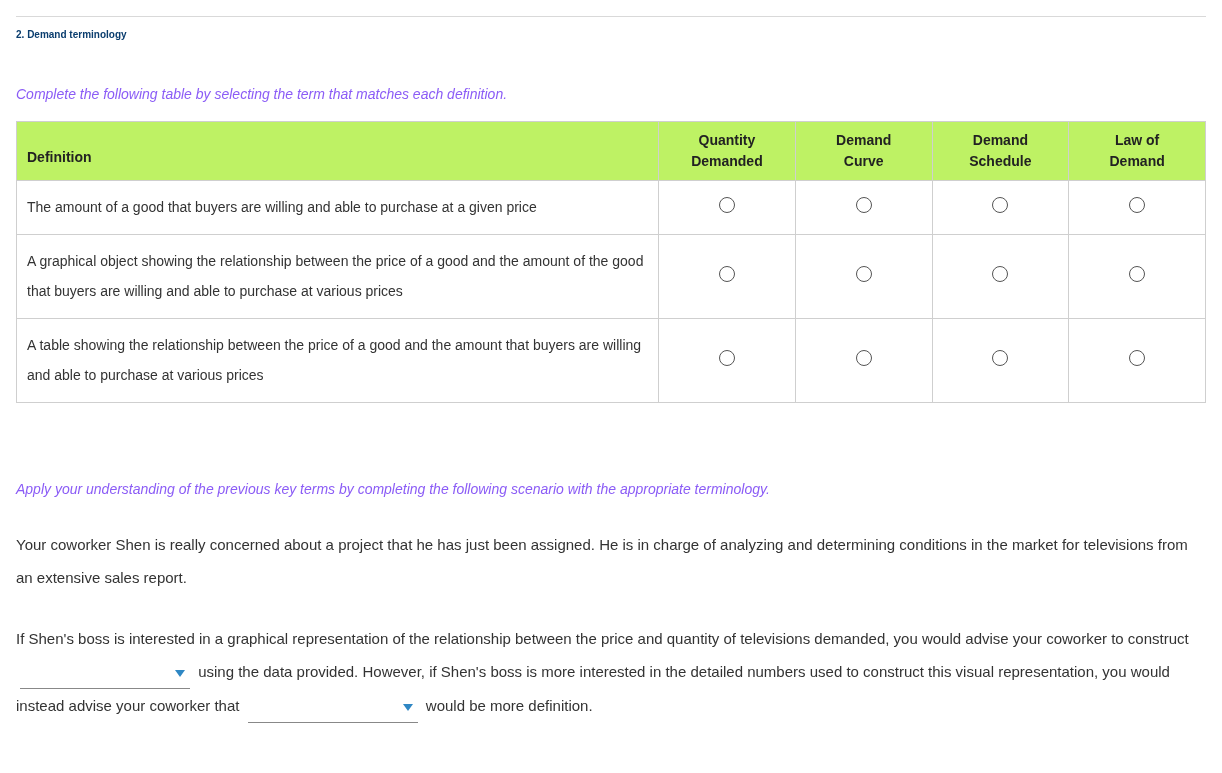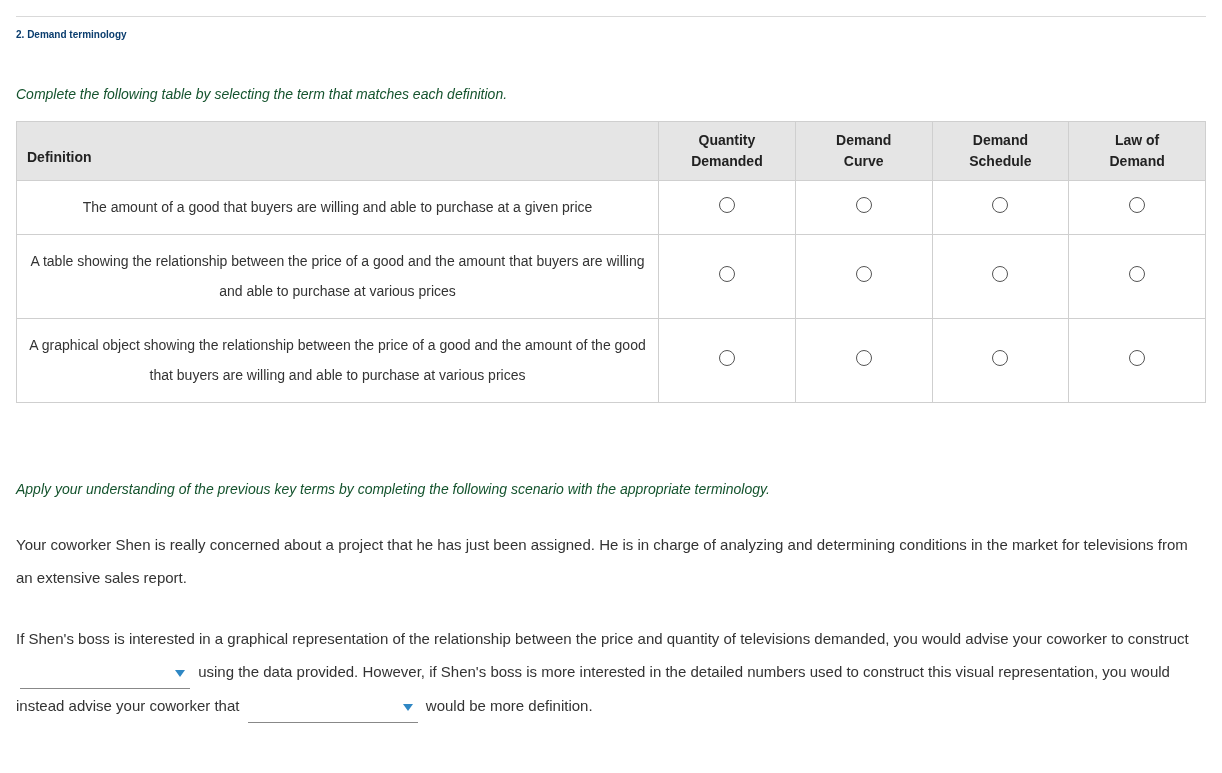--- a/index.html
+++ b/index.html
@@ -13,54 +13,53 @@
     }
     .top-border { border-top: 1px solid #d9d9d9; }
     .section-title {
       color: #0a3d6e;
       font-weight: bold;
       font-size: 10px;
       padding: 10px 0 6px 0;
     }
     .prompt-text {
       font-style: italic;
-      color: #14532d;
+      color: #8b5cf6;
       margin-top: 36px;
       margin-bottom: 16px;
     }
     .terms-table {
       width: 100%;
       border-collapse: collapse;
       margin-top: 8px;
     }
     .terms-table th, .terms-table td {
       border: 1px solid #cfcfcf;
       padding: 12px 10px;
       vertical-align: middle;
     }
     .terms-table th {
-      background: #e5e5e5;
+      background: #bef264;
       font-weight: bold;
       text-align: left;
       font-size: 14px;
       color: #222;
       vertical-align: bottom;
       padding-top: 8px;
       padding-bottom: 8px;
     }
     .terms-table th.option-head {
       text-align: center;
       white-space: pre-line;
     }
     .def-cell {
       width: 54%;
       font-size: 14px;
       color: #333;
       line-height: 2.1;
-      text-align: center;
     }
     .opt-cell {
       text-align: center;
       width: 11.5%;
     }
     .radio {
       display: inline-block;
       width: 16px;
       height: 16px;
       border: 1.4px solid #555;
@@ -118,28 +117,28 @@
   </thead>
   <tbody>
     <tr>
       <td class="def-cell">The amount of a good that buyers are willing and able to purchase at a given price</td>
       <td class="opt-cell"><span class="radio"></span></td>
       <td class="opt-cell"><span class="radio"></span></td>
       <td class="opt-cell"><span class="radio"></span></td>
       <td class="opt-cell"><span class="radio"></span></td>
     </tr>
     <tr>
-      <td class="def-cell">A table showing the relationship between the price of a good and the amount that buyers are willing and able to purchase at various prices</td>
+      <td class="def-cell">A graphical object showing the relationship between the price of a good and the amount of the good that buyers are willing and able to purchase at various prices</td>
       <td class="opt-cell"><span class="radio"></span></td>
       <td class="opt-cell"><span class="radio"></span></td>
       <td class="opt-cell"><span class="radio"></span></td>
       <td class="opt-cell"><span class="radio"></span></td>
     </tr>
     <tr>
-      <td class="def-cell">A graphical object showing the relationship between the price of a good and the amount of the good that buyers are willing and able to purchase at various prices</td>
+      <td class="def-cell">A table showing the relationship between the price of a good and the amount that buyers are willing and able to purchase at various prices</td>
       <td class="opt-cell"><span class="radio"></span></td>
       <td class="opt-cell"><span class="radio"></span></td>
       <td class="opt-cell"><span class="radio"></span></td>
       <td class="opt-cell"><span class="radio"></span></td>
     </tr>
   </tbody>
 </table>
 
 <div class="prompt-text" style="margin-top:76px;">Apply your understanding of the previous key terms by completing the following scenario with the appropriate terminology.</div>
 

